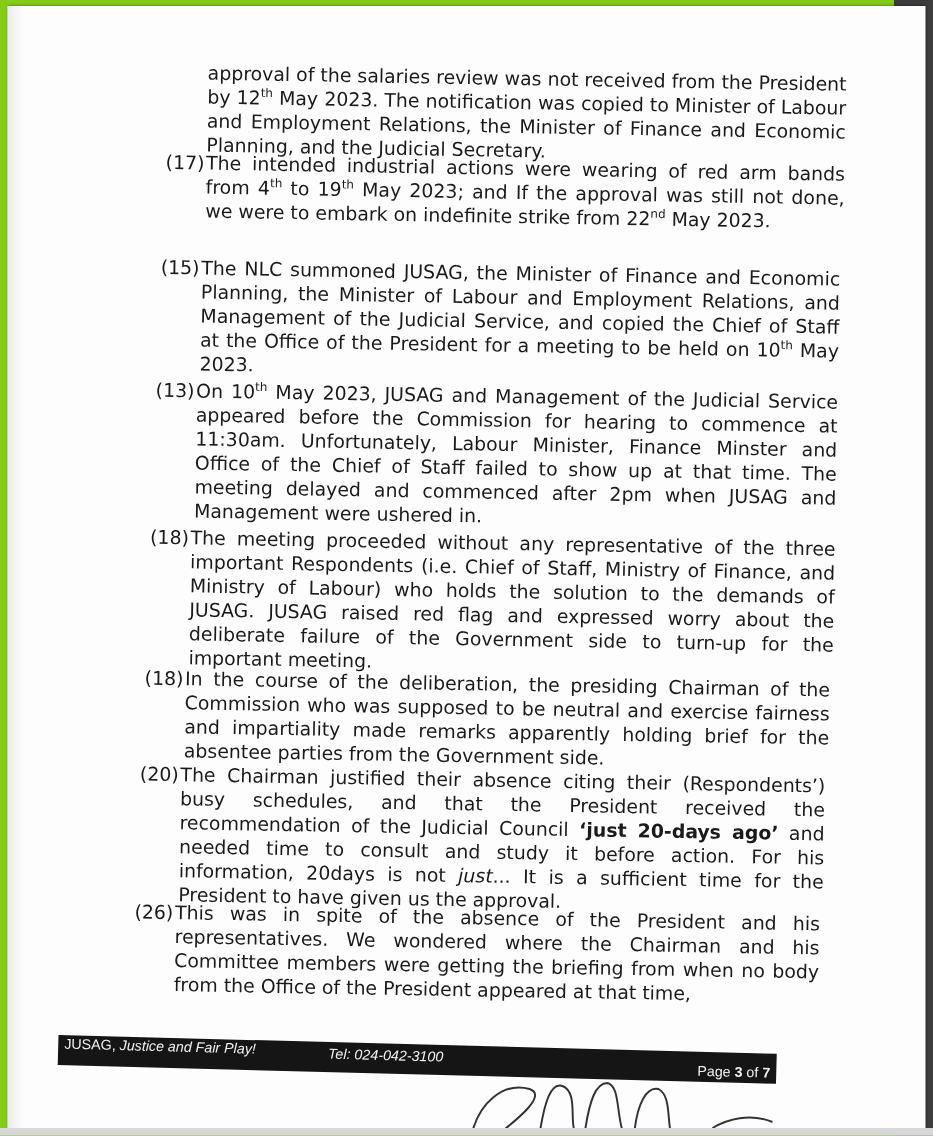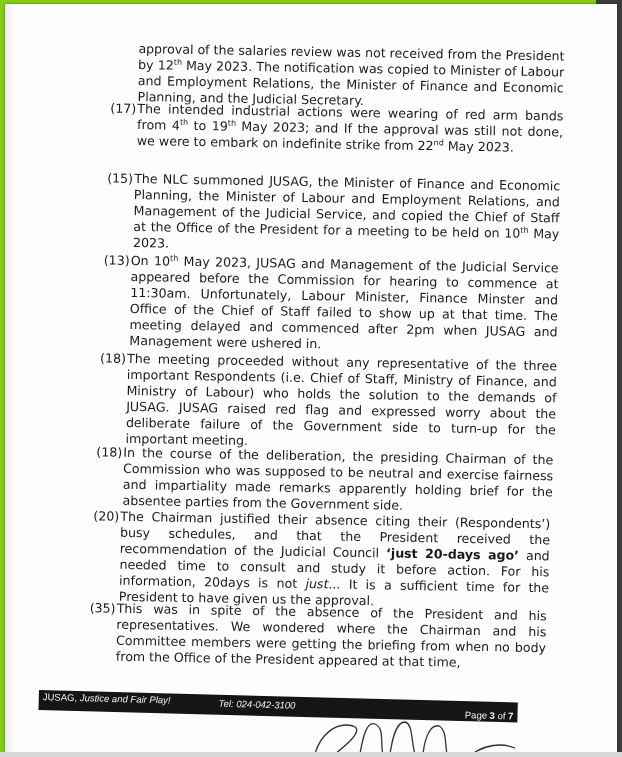--- a/index.html
+++ b/index.html
@@ -100,21 +100,21 @@
         <span class="num">(18)</span>
         <p>In the course of the deliberation, the presiding Chairman of the Commission who was supposed to be neutral and exercise fairness and impartiality made remarks apparently holding brief for the absentee parties from the Government side.</p>
       </div>
 
       <div class="para" style="left:118px; top:508px; width:430px;">
         <span class="num">(20)</span>
         <p><span>The Chairman justified their absence citing their (Respondents’) busy schedules, and that the President received the recommendation of the Judicial Council </span><b>‘just 20-days ago’</b><span> and needed time to consult and study it before action. For his information, 20days is not </span><i>just</i><span>... It is a sufficient time for the President to have given us the approval.</span></p>
       </div>
 
       <div class="para" style="left:116px; top:600px; width:430px;">
-        <span class="num">(35)</span>
+        <span class="num">(26)</span>
         <p>This was in spite of the absence of the President and his representatives. We wondered where the Chairman and his Committee members were getting the briefing from when no body from the Office of the President appeared at that time,</p>
       </div>
     </div>
 
     <div class="footer-bar">
       <span class="org"><span class="jusag">JUSAG,</span><span> Justice and Fair Play!</span></span>
       <span class="tel">Tel: 024-042-3100</span>
       <span class="pg"><span>Page </span><b>3</b><span> of </span><b>7</b></span>
     </div>
 

